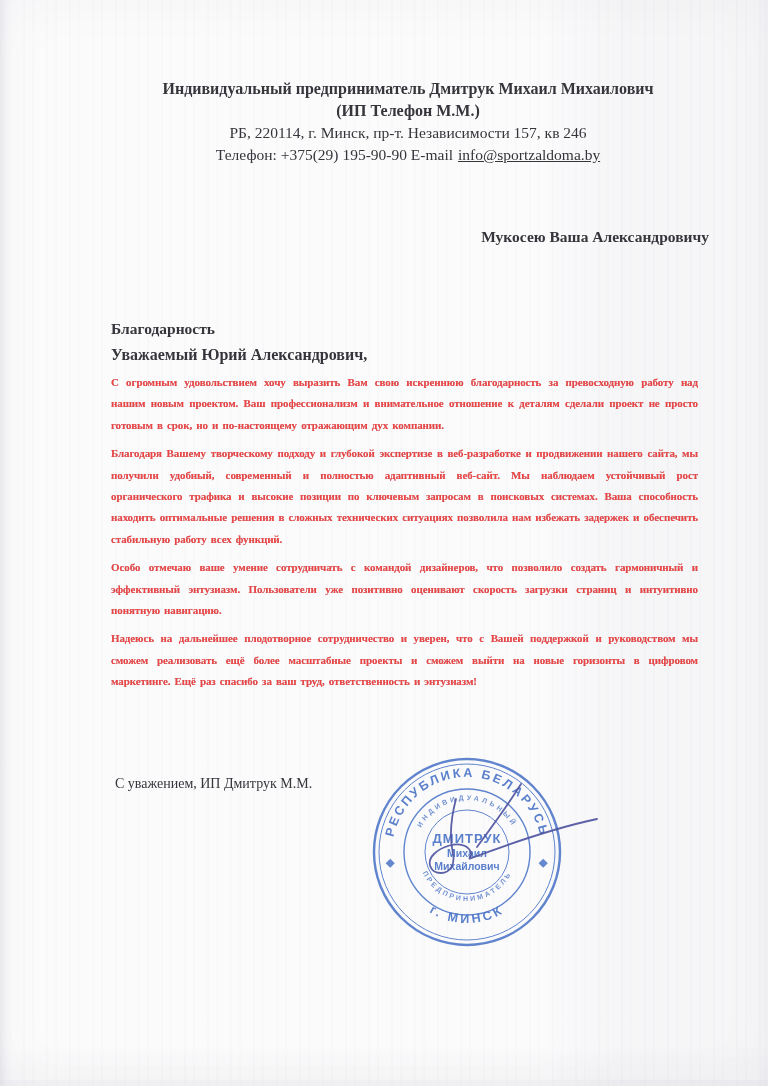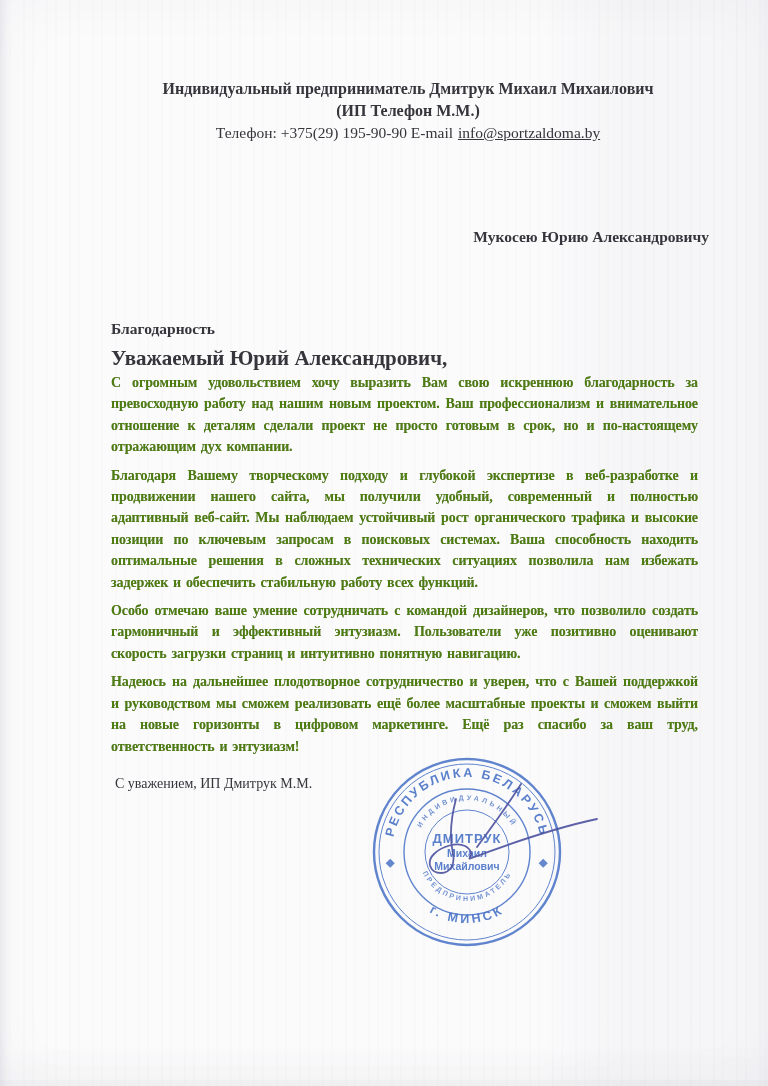--- a/index.html
+++ b/index.html
@@ -46,34 +46,34 @@
     position:absolute;left:111px;top:228px;width:598px;
     text-align:right;font-weight:bold;font-size:15.5px;
   }
 
   .letter-title{
     position:absolute;left:111px;top:320px;width:594px;
     text-align:left;font-weight:bold;font-size:15.5px;
   }
   .greeting{
     position:absolute;left:111px;top:346px;width:594px;
-    font-weight:bold;font-size:21px;
+    font-weight:bold;font-size:16px;
   }
   .body-text{
     position:absolute;left:111px;top:372px;width:595px;
   }
   .body-text p{
     margin:0 8px 7px 0;
     font-weight:bold;
-    font-size:14px;
+    font-size:11px;
     line-height:21.4px;
     text-align:justify;
     letter-spacing:-0.1px;
     word-spacing:1.5px;
-    color:#4d7c0f;
+    color:#ef4444;
     text-shadow:0 0 0.5px rgba(40,40,55,0.35);
   }
   .signoff{
     position:absolute;left:115px;top:776px;
     font-weight:normal;font-size:14px;
   }
 
   .stamp-wrap{
     position:absolute;left:360px;top:754px;width:260px;height:198px;
     pointer-events:none;
@@ -84,24 +84,25 @@
 <body>
 
 <div class="page">
 
   <div class="scan-streaks"></div>
   <div class="scan-edge"></div>
 
   <div class="letterhead">
     <div class="lh-bold">Индивидуальный предприниматель Дмитрук Михаил Михаилович</div>
     <div class="lh-bold">(ИП Телефон М.М.)</div>
+    <div class="lh-normal">РБ, 220114, г. Минск, пр-т. Независимости 157, кв 246</div>
     <div class="lh-normal"><span>Телефон: +375(29) 195-90-90 E-mail</span><span class="email">info@sportzaldoma.by</span></div>
   </div>
 
-  <div class="recipient">Мукосею Юрию Александровичу</div>
+  <div class="recipient">Мукосею Ваша Александровичу</div>
 
   <div class="letter-title">Благодарность</div>
 
   <div class="greeting">Уважаемый Юрий Александрович,</div>
 
   <div class="body-text">
     <p>С огромным удовольствием хочу выразить Вам свою искреннюю благодарность за превосходную работу над нашим новым проектом. Ваш профессионализм и внимательное отношение к деталям сделали проект не просто готовым в срок, но и по-настоящему отражающим дух компании.</p>
     <p>Благодаря Вашему творческому подходу и глубокой экспертизе в веб-разработке и продвижении нашего сайта, мы получили удобный, современный и полностью адаптивный веб-сайт. Мы наблюдаем устойчивый рост органического трафика и высокие позиции по ключевым запросам в поисковых системах. Ваша способность находить оптимальные решения в сложных технических ситуациях позволила нам избежать задержек и обеспечить стабильную работу всех функций.</p>
     <p>Особо отмечаю ваше умение сотрудничать с командой дизайнеров, что позволило создать гармоничный и эффективный энтузиазм. Пользователи уже позитивно оценивают скорость загрузки страниц и интуитивно понятную навигацию.</p>
     <p>Надеюсь на дальнейшее плодотворное сотрудничество и уверен, что с Вашей поддержкой и руководством мы сможем реализовать ещё более масштабные проекты и сможем выйти на новые горизонты в цифровом маркетинге. Ещё раз спасибо за ваш труд, ответственность и энтузиазм!</p>

